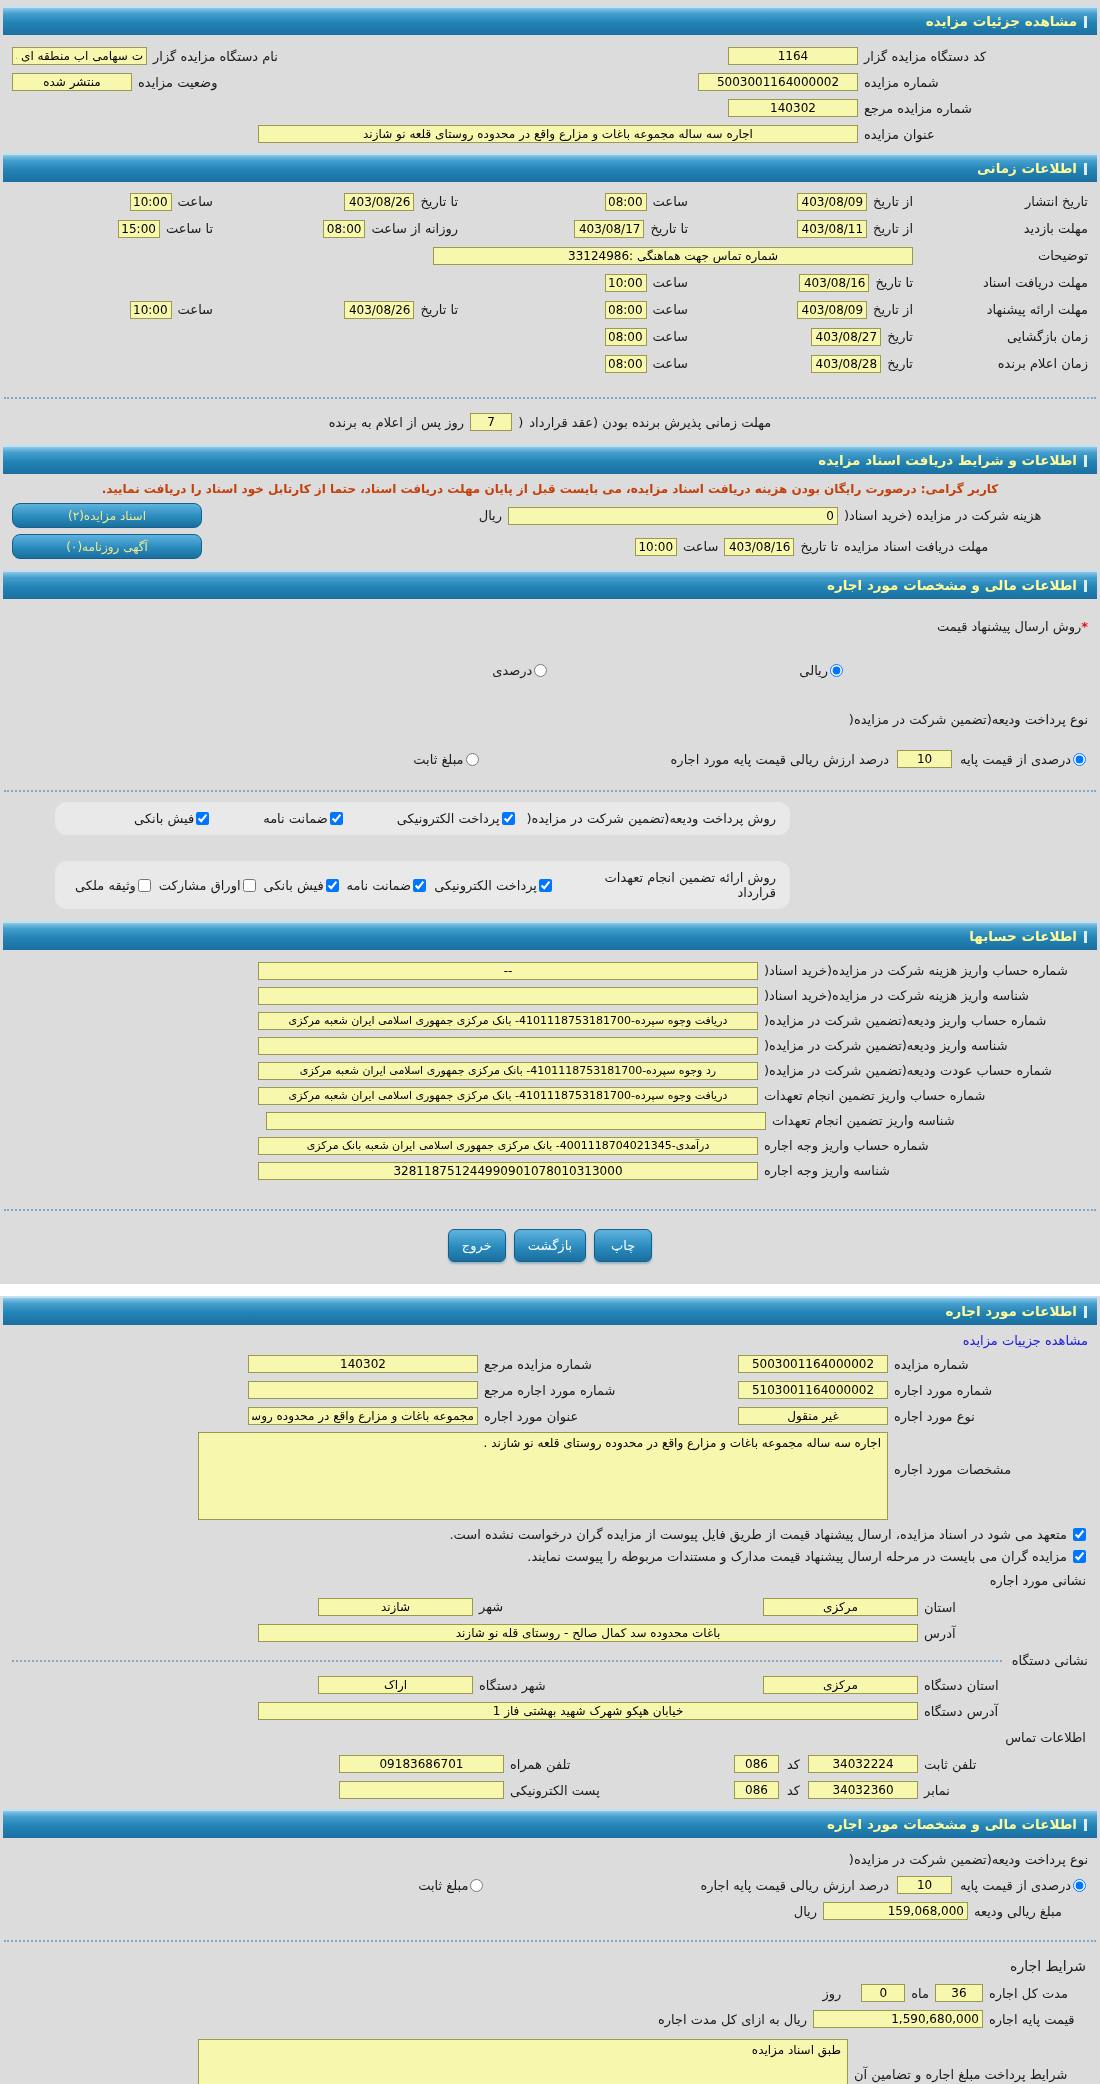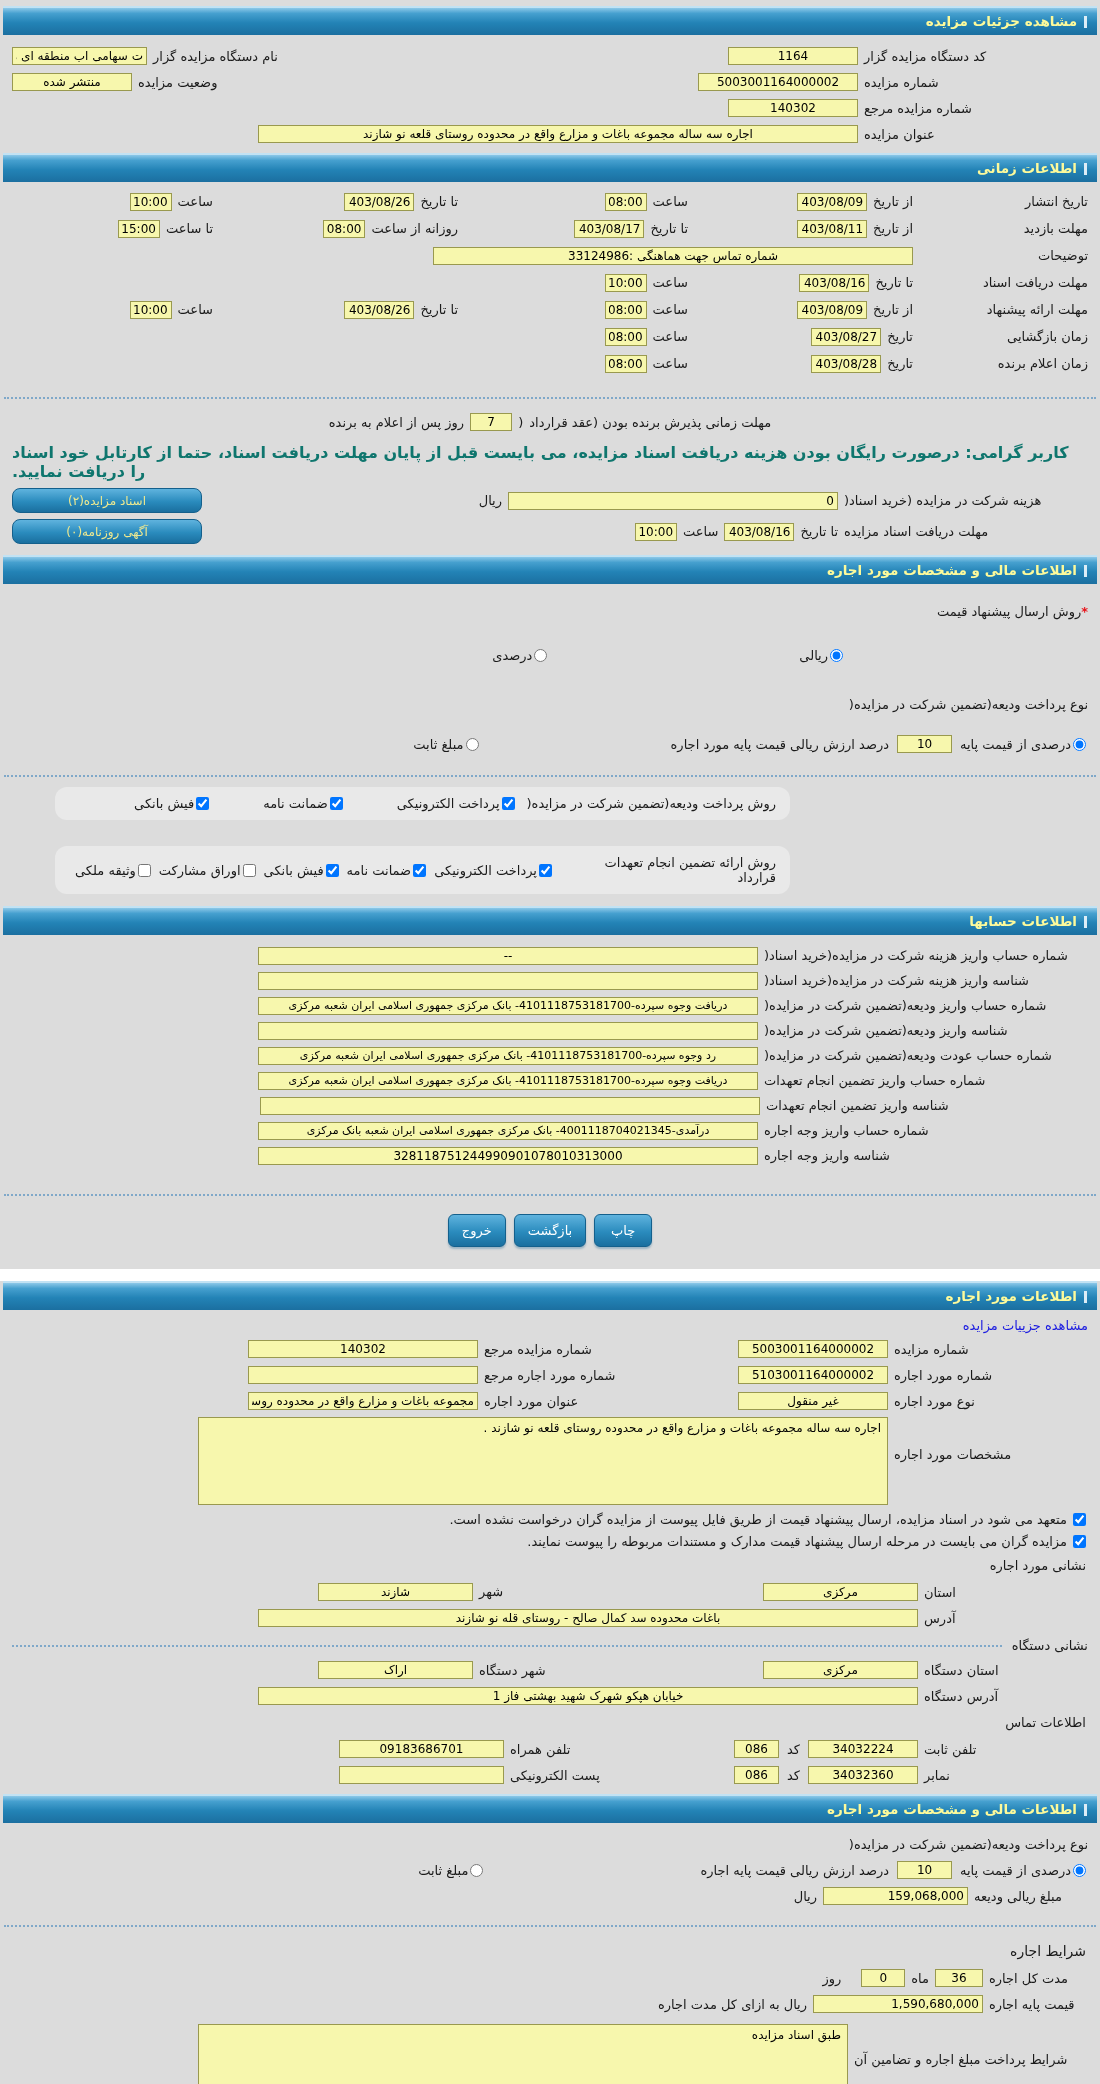--- a/index.html
+++ b/index.html
@@ -18,21 +18,21 @@
   .w230 { width:230px; } .w200 { width:200px; } .w170 { width:170px; } .w330 { width:330px; }
   .inp { background:#f7f7ad; border:1px solid #99994f; height:18px; font-size:12px; font-family:inherit;
          padding:0 3px; text-align:center; color:#000; }
   .ta-r { text-align:right; } 
   textarea.inp { height:auto; resize:none; text-align:right; padding:3px 6px; font-size:12px; }
   .grid-time { display:grid; grid-template-columns:175px 225px 230px 245px auto; align-items:center;
                padding:3px 12px; font-size:13px; min-height:27px; }
   .cell { display:flex; align-items:center; gap:6px; white-space:nowrap; }
   .dotted { border-top:2px dotted #7fa8c9; margin:10px 4px; height:0; }
   .center-line { justify-content:center; gap:6px; margin-top:6px; }
-  .warning { color:#0f766e; font-weight:bold; font-size:16px; padding:8px 12px 4px; text-align:left; }
+  .warning { color:#c2410c; font-weight:bold; font-size:12px; padding:8px 12px 4px; text-align:center; }
   .subhdr { font-weight:normal; font-size:13px; padding:6px 14px; }
 
   .btn-nav { background:linear-gradient(180deg,#5fb3de 0%,#2a8bbd 55%,#1a6f9f 100%);
              border:1px solid #14608c; border-radius:6px; color:#fff; font-family:inherit;
              font-size:13px; padding:8px 13px; min-width:58px; cursor:pointer; box-shadow:0 2px 2px #9ab4c4; }
   .btn-side { background:linear-gradient(180deg,#5fb3de 0%,#2a8bbd 55%,#1a6f9f 100%);
               border:1px solid #14608c; border-radius:8px; color:#efe98f; font-family:inherit;
               font-size:12px; width:190px; height:25px; cursor:pointer; }
   .btn-row { display:flex; justify-content:center; gap:8px; padding:8px 0 14px; }
   .push { margin-inline-start:auto; }
@@ -199,20 +199,21 @@
 
     <div class="dotted" style="margin-top:20px;"></div>
 
     <div class="row center-line">
       <span>مهلت زمانی پذیرش برنده بودن (عقد قرارداد</span>
         <span>(</span>
       <input class="inp" style="width: 42px;" readonly="" value="7">
       <span>روز پس از اعلام به برنده</span>
     </div>
 
+    <div class="hdr" style="margin-top:10px;"><span class="bar"></span><span>اطلاعات و شرایط دریافت اسناد مزایده</span></div>
 
     <div class="warning">کاربر گرامی: درصورت رایگان بودن هزینه دریافت اسناد مزایده، می بایست قبل از پایان مهلت دریافت اسناد، حتما از کارتابل خود اسناد را دریافت نمایید.</div>
 
     <div class="row">
       <span class="lbl" style="width:250px;"><span>هزینه شرکت در مزایده (خرید اسناد</span><span>(</span></span>
       <input class="inp ta-r" style="width: 330px;" readonly="" value="0">
       <span style="margin-right:6px;">ریال</span>
       <button class="btn-side push">اسناد مزایده(۲)</button>
     </div>
 
@@ -328,21 +329,21 @@
         <input class="inp" style="width: 500px;" readonly="" value="">
       </div>
       <div class="row" style="min-height:25px;padding:2px 12px;">
         <span class="lbl w330"><span>شماره حساب عودت ودیعه(تضمین شرکت در مزایده</span><span>(</span></span>
         <input class="inp" style="width: 500px; font-size: 11px;" readonly="" value="رد وجوه سپرده-4101118753181700- بانک مرکزی جمهوری اسلامی ایران شعبه مرکزی">
       </div>
       <div class="row" style="min-height:25px;padding:2px 12px;">
         <span class="lbl w330">شماره حساب واریز تضمین انجام تعهدات</span>
         <input class="inp" style="width: 500px; font-size: 11px;" readonly="" value="دریافت وجوه سپرده-4101118753181700- بانک مرکزی جمهوری اسلامی ایران شعبه مرکزی">
       </div>
-      <div class="row" style="min-height:25px;padding:2px 10px;">
+      <div class="row" style="min-height:25px;padding:2px 4px;">
         <span class="lbl w330">شناسه واریز تضمین انجام تعهدات</span>
         <input class="inp" style="width: 500px;" readonly="" value="">
       </div>
       <div class="row" style="min-height:25px;padding:2px 12px;">
         <span class="lbl w330">شماره حساب واریز وجه اجاره</span>
         <input class="inp" style="width: 500px; font-size: 11px;" readonly="" value="درآمدی-4001118704021345- بانک مرکزی جمهوری اسلامی ایران شعبه بانک مرکزی">
       </div>
       <div class="row" style="min-height:25px;padding:2px 12px;">
         <span class="lbl w330">شناسه واریز وجه اجاره</span>
         <input class="inp" style="width: 500px;" readonly="" value="328118751244990901078010313000">

